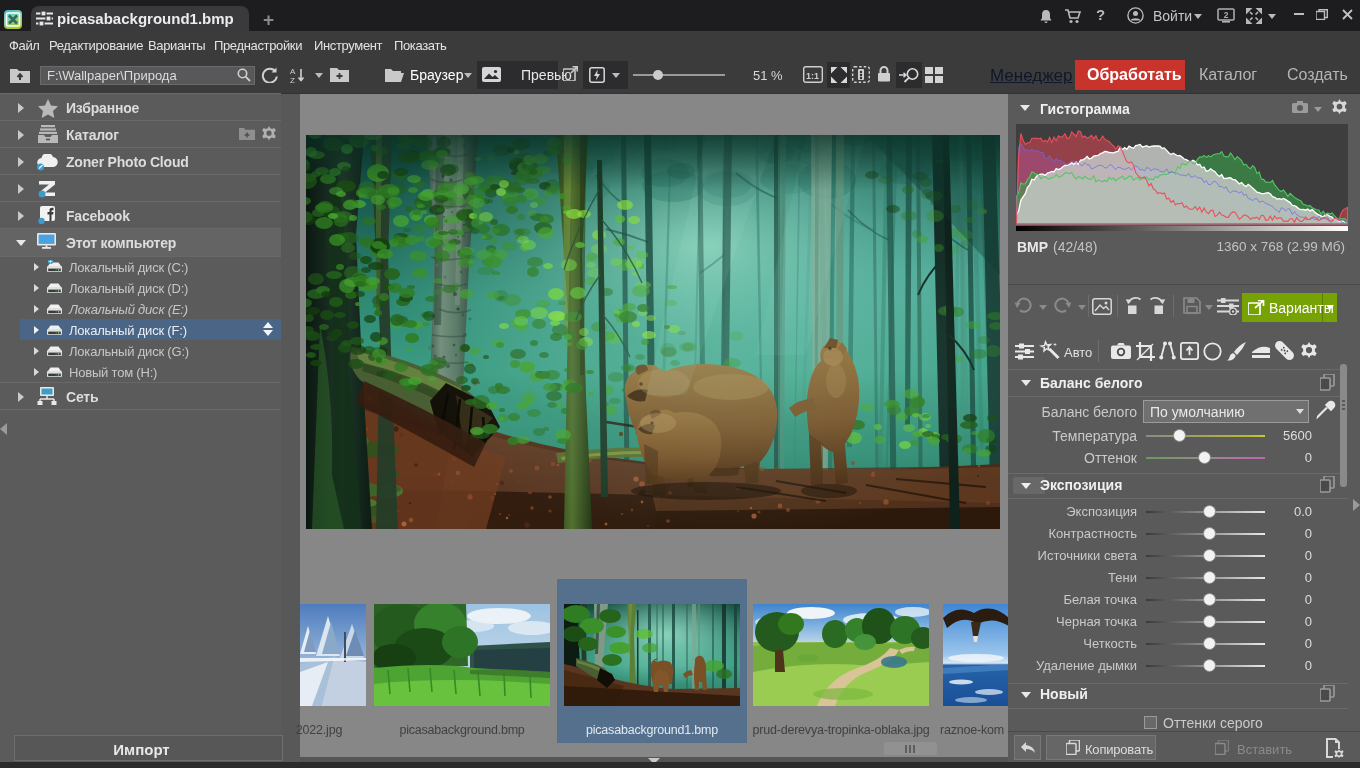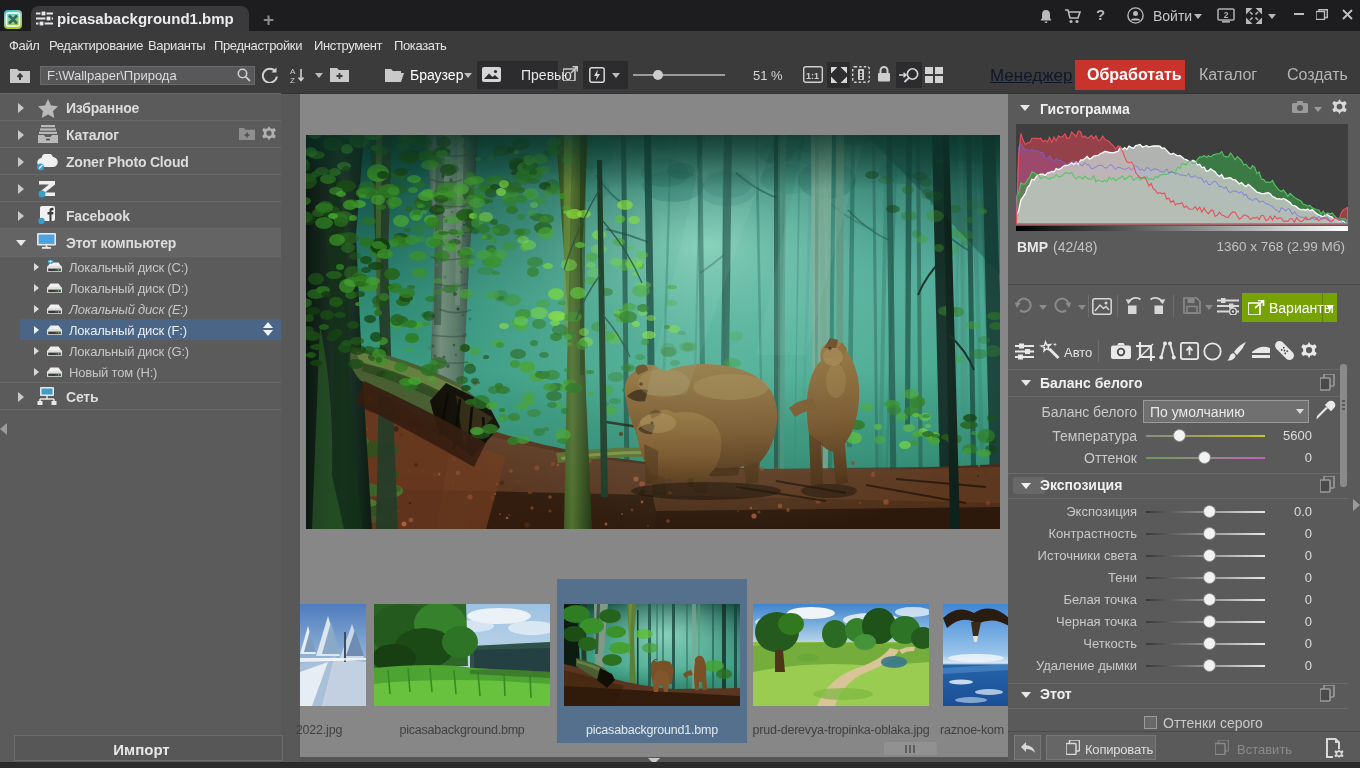--- a/index.html
+++ b/index.html
@@ -1765,21 +1765,21 @@
 <div class="sl-label" style="left:1000px;top:636px;width:137px;font-size:13px;">Четкость</div>
     <div class="sl-track" style="left:1146px;top:643px;width:119px;background:linear-gradient(to right,#3a3a3a,#e8e8e8);"></div>
     <div class="sl-knob" style="left:1203px;top:637px;"></div>
     <div class="sl-val" style="left:1245px;top:636px;width:67px;">0</div>
 <div class="sl-label" style="left:1000px;top:658px;width:137px;font-size:13px;">Удаление дымки</div>
     <div class="sl-track" style="left:1146px;top:665px;width:119px;background:linear-gradient(to right,#3a3a3a,#e8e8e8);"></div>
     <div class="sl-knob" style="left:1203px;top:659px;"></div>
     <div class="sl-val" style="left:1245px;top:658px;width:67px;">0</div>
 <div class="abs" style="left:1008px;top:683px;width:340px;height:1px;background:#6a6a6a;"></div>
 <div class="abs" style="left:1021px;top:692px;width:0;height:0;border-left:5px solid transparent;border-right:5px solid transparent;border-top:6px solid #e8e8e8;"></div>
-<div class="sechead" style="left:1040px;top:686px;">Этот</div>
+<div class="sechead" style="left:1040px;top:686px;">Новый</div>
 <svg class="abs" style="left:1320px;top:685px;" width="15" height="17" viewBox="0 0 15 17">
       <rect x="4" y="0" width="10" height="12" rx="1" stroke="#9b9b9b" stroke-width="1.6" fill="none"></rect>
       <rect x="0" y="4" width="10" height="12" rx="1" fill="#4a4a4a" stroke="#9b9b9b" stroke-width="1.6"></rect>
     </svg>
 <div class="abs" style="left:1008px;top:708px;width:340px;height:1px;background:#6a6a6a;"></div>
 <div class="abs" style="left:1144px;top:716px;width:13px;height:13px;background:#696969;border:1px solid #9a9a9a;"></div>
 <div class="abs" style="left:1163px;top:715px;font-size:14px;color:#c9c9c9;">Оттенки серого</div>
 <div class="abs" style="left:1008px;top:731px;width:352px;height:31px;background:#5a5a5a;border-top:1px solid #4a4a4a;"></div>
 <div class="abs" style="left:1014px;top:735px;width:27px;height:25px;background:#666666;border:1px solid #787878;"></div>
 <svg class="abs" style="left:1020px;top:741px;" width="16" height="13" viewBox="0 0 16 13">

